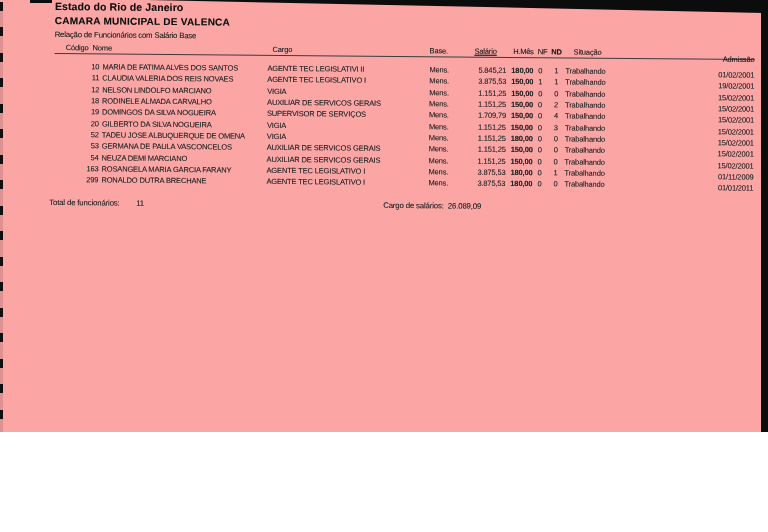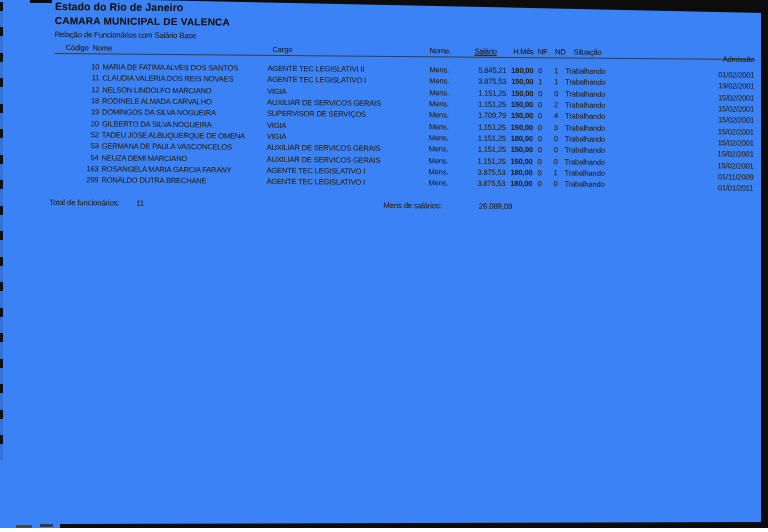--- a/index.html
+++ b/index.html
@@ -1,16 +1,16 @@
 <!DOCTYPE html>
 <html><head>
 <meta charset="utf-8">
 <style>
   html,body{margin:0;padding:0;background:#fff;}
-  .scan{position:relative;width:768px;height:528px;background:#3b82f6;overflow:hidden;
+  .scan{position:relative;width:768px;height:432px;background:#fca5a5;overflow:hidden;
         font-family:"Liberation Sans", sans-serif;}
 
   
   .content{position:absolute;left:0;top:0;width:768px;
            transform:rotate(0.5deg);transform-origin:55px 0;
            color:#262626;text-shadow:0 0 0.5px rgba(70,70,70,0.55);}
 
   .doc-header{margin-left:55px;}
   .region{font-size:10.5px;font-weight:bold;color:#101010;line-height:13px;letter-spacing:0.1px;}
   .title{font-size:10px;font-weight:bold;color:#101010;line-height:15px;letter-spacing:0.25px;}
@@ -33,29 +33,29 @@
   .c-situacao{width:85px;}
   .c-admissao{flex:1;text-align:right;transform:translateY(2.5px);}
 
   .h-codigo{width:45px;text-align:center;}
   .h-nome{width:165px;margin-left:3px;transform:translateX(-10px);}
   .h-cargo{width:162px;padding-left:5px;box-sizing:border-box;}
   .h-categ{width:35px;}
   .h-salario{width:42px;text-align:center;text-decoration:underline;}
   .h-hmes{width:27px;text-align:right;letter-spacing:-0.3px;}
   .h-nf{width:14px;text-align:right;}
-  .h-nd{width:18px;text-align:right;}
+  .h-nd{width:18px;text-align:center;font-weight:bold;}
   .h-situacao{width:85px;padding-left:8px;box-sizing:border-box;}
   .h-admissao{flex:1;text-align:right;transform:translateY(6px);}
 
   .totals{margin-left:55px;margin-top:10px;position:relative;height:12px;font-size:7.8px;letter-spacing:-0.15px;}
   .t-func-label{position:absolute;left:-4px;top:0;}
   .t-func-value{position:absolute;left:83px;top:0;}
   .t-sal-label{position:absolute;left:330px;top:0;}
-  .t-sal-value{position:absolute;left:412px;top:0;width:47px;text-align:right;}
+  .t-sal-value{position:absolute;left:381px;top:0;width:47px;text-align:right;}
 
   
   .art{position:absolute;background:#0c0c0c;}
   .art-top-wedge{left:148px;top:0;width:620px;height:13px;
                  clip-path:polygon(0 0,100% 0,100% 100%);}
   .art-top-dash{left:30px;top:0;width:22px;height:2.5px;}
   .art-right-bar{left:761px;top:10px;width:7px;height:522px;}
   .art-bottom-bar{left:60px;top:523px;width:708px;height:6px;transform:rotate(-0.15deg);}
   .art-bottom-dash1{left:16px;top:525px;width:16px;height:2.5px;background:#474747;}
   .art-bottom-dash2{left:40px;top:524px;width:13px;height:2.5px;background:#3a3a3a;}
@@ -81,21 +81,21 @@
       <div class="region">Estado do Rio de Janeiro</div>
       <div class="title">CAMARA MUNICIPAL DE VALENCA</div>
       <div class="subtitle">Relação de Funcionários com Salário Base</div>
     </div>
 
     <div class="table">
       <div class="thead">
         <span class="h-codigo">Código</span>
         <span class="h-nome">Nome</span>
         <span class="h-cargo">Cargo</span>
-        <span class="h-categ">Nome.</span>
+        <span class="h-categ">Base.</span>
         <span class="h-salario">Salário</span>
         <span class="h-hmes">H.Mês</span>
         <span class="h-nf">NF</span>
         <span class="h-nd">ND</span>
         <span class="h-situacao">Situação</span>
         <span class="h-admissao">Admissão</span>
       </div>
       <div class="rule"></div>
       <div class="rows" id="rows">
   <div class="row">
@@ -239,18 +239,18 @@
     <span class="c-nd">0</span>
     <span class="c-situacao">Trabalhando</span>
     <span class="c-admissao">01/01/2011</span>
   </div>
 </div>
     </div>
 
     <div class="totals">
       <span class="t-func-label">Total de funcionários:</span>
       <span class="t-func-value">11</span>
-      <span class="t-sal-label">Mens de salários:</span>
+      <span class="t-sal-label">Cargo de salários:</span>
       <span class="t-sal-value">26.089,09</span>
     </div>
 
   </div>
 </div>
 
 </body></html>

